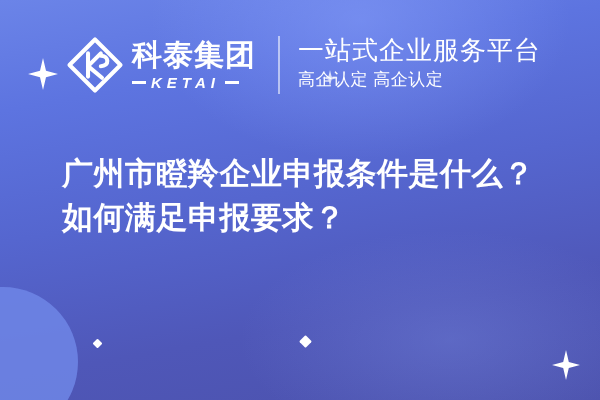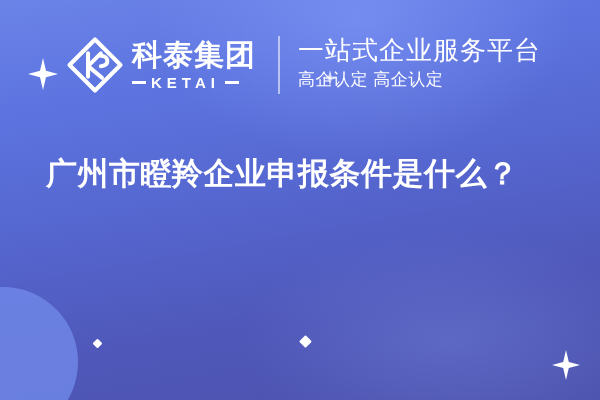--- a/index.html
+++ b/index.html
@@ -99,20 +99,21 @@
     font-size: 30px;
     font-weight: 700;
     letter-spacing: 1px;
     line-height: 1.05;
     white-space: nowrap;
   }
   .logo-en-row {
     display: flex;
     align-items: center;
     margin-top: 3px;
+    font-style: italic;
   }
   .logo-rule {
     height: 3px;
     width: 14px;
     background: #ffffff;
     flex: 0 0 auto;
   }
   .logo-en {
     color: #ffffff;
     font-size: 15px;
@@ -148,21 +149,21 @@
     font-size: 17px;
     letter-spacing: .5px;
     line-height: 1.3;
     margin-top: 4px;
     white-space: nowrap;
   }
 
   
   .headline {
     position: absolute;
-    left: 46px;
+    left: 62px;
     top: 152px;
     width: 500px;
   }
   .headline-line {
     color: #ffffff;
     font-size: 31px;
     font-weight: 700;
     letter-spacing: .5px;
     line-height: 1.42;
     white-space: nowrap;
@@ -208,15 +209,16 @@
 
     <div class="tagline">
       <div class="tag-main">一站式企业服务平台</div>
       <div class="tag-sub">高企认定 高企认定</div>
     </div>
 
   </div>
 
   <div class="headline">
     <div class="headline-line">广州市瞪羚企业申报条件是什么？</div>
+    <div class="headline-line">如何满足申报要求？</div>
   </div>
 
 </div>
 
 </body></html>

